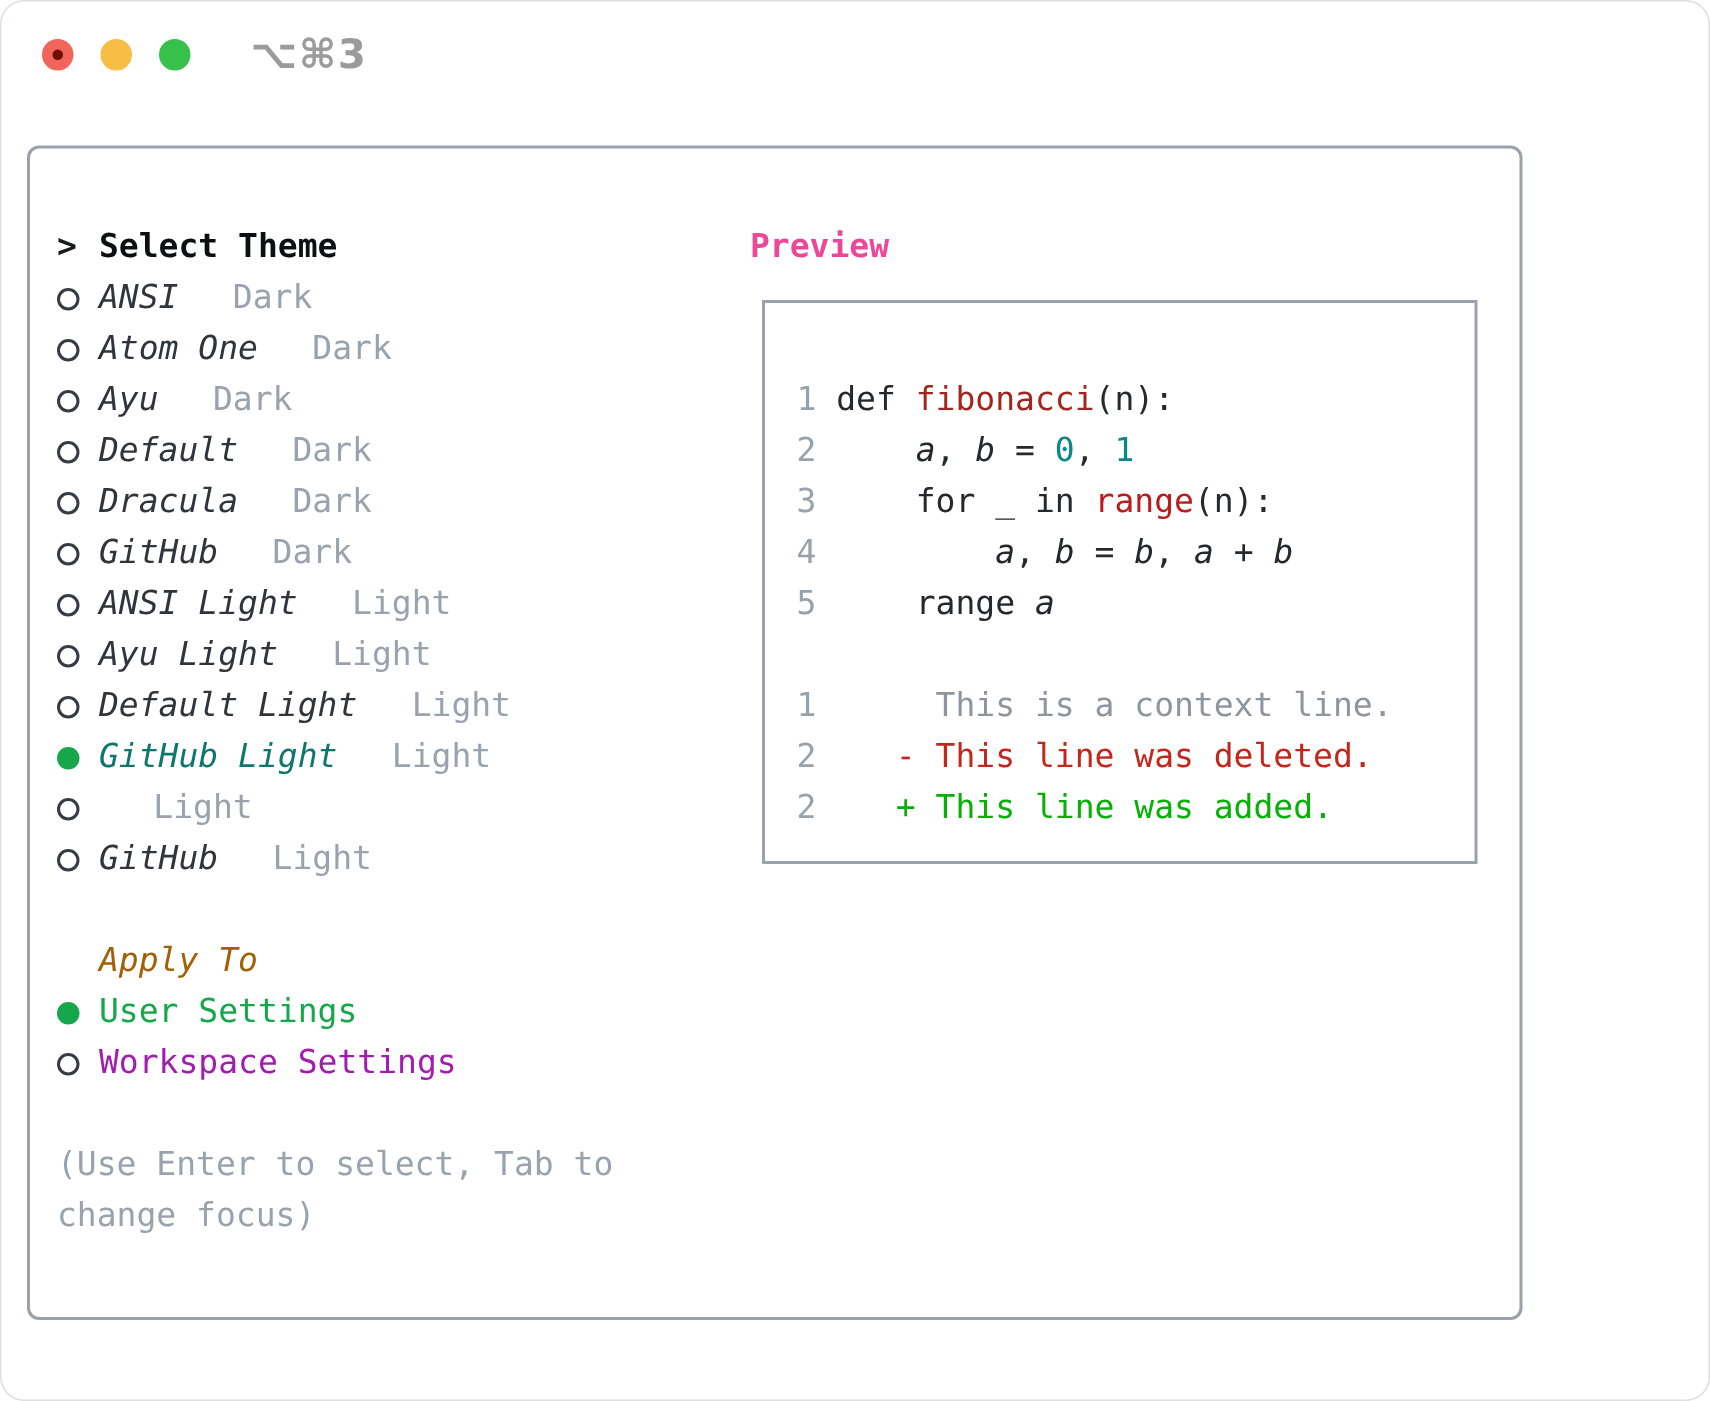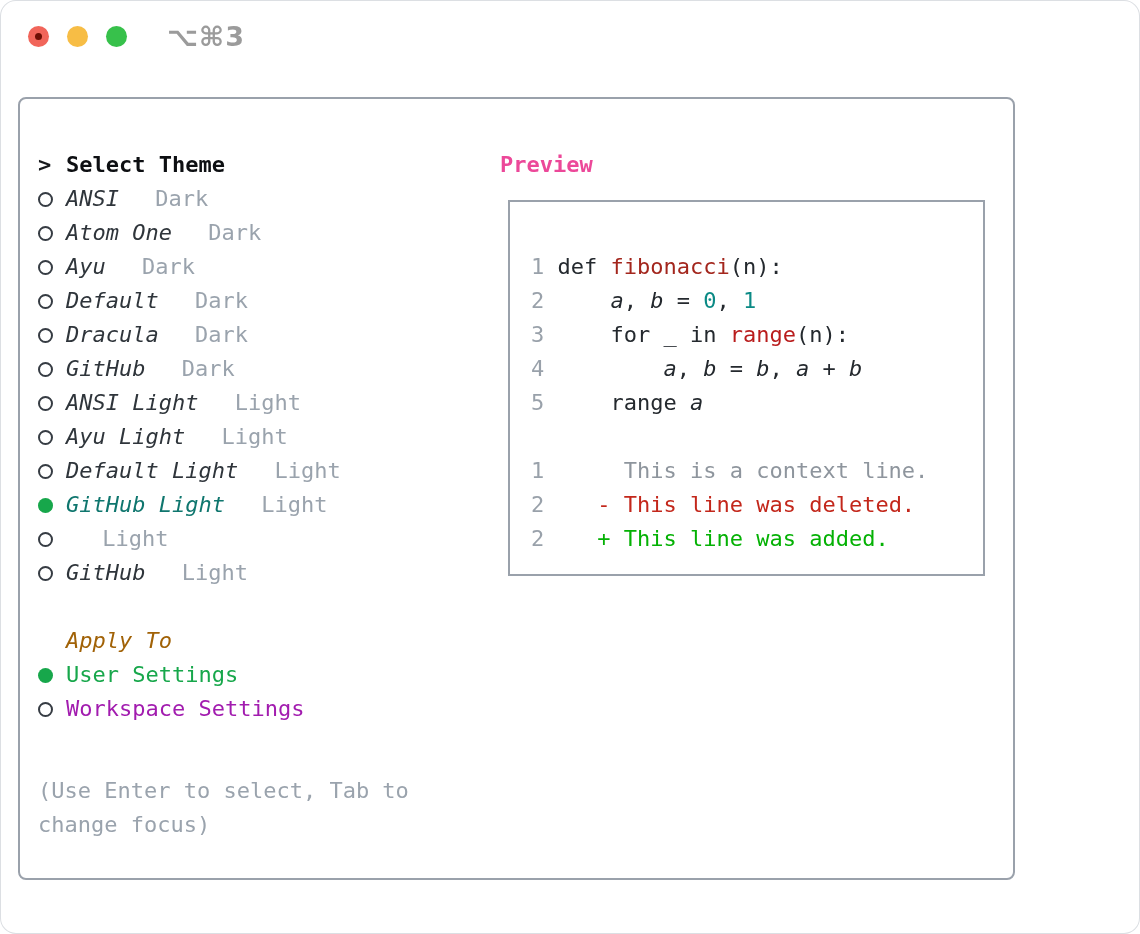--- a/index.html
+++ b/index.html
@@ -43,21 +43,21 @@
   .ring{width:11px;height:11px;border:2px solid #363c43;border-radius:50%;box-sizing:content-box;}
   .dotfill{width:15px;height:15px;border-radius:50%;background:#17a74b;}
   .hdr-label{font-weight:bold;color:#0d0f12;}
   .theme-name{color:#2f353b;font-style:italic;}
   .theme-name.sel{color:#0f766e;}
   .variant{color:#9aa3ad;margin-left:23px;}
   .apply-label{color:#a16207;font-style:italic;}
   .opt-name{color:#a21caf;}
   .opt-name.sel{color:#17a74b;}
   .hint{
-    margin-top:48px;color:#9aa3ad;width:432px;
+    margin-top:34px;color:#9aa3ad;width:432px;
     font-size:22px;line-height:34px;
   }
   
   .preview-heading{
     position:absolute;left:480px;top:49px;
     font-size:22px;line-height:34px;font-weight:bold;color:#ec4899;
   }
   .preview-box{
     position:absolute;left:488px;top:101px;width:477px;height:376px;
     border:2px solid #9aa1ab;box-sizing:border-box;background:#fff;

